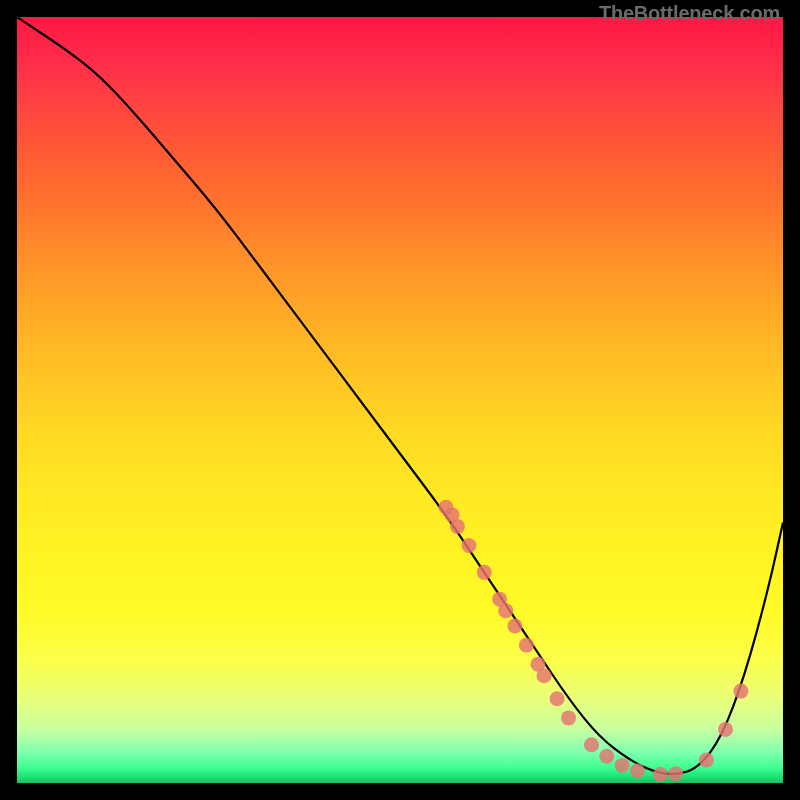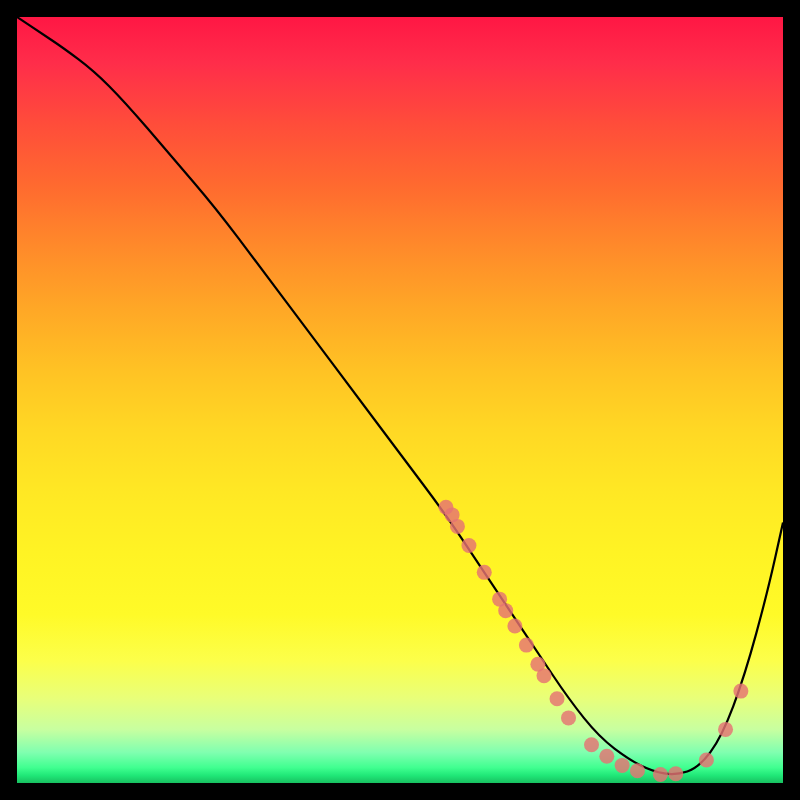--- a/index.html
+++ b/index.html
@@ -88,13 +88,14 @@
           <circle class="dot" cx="605.14" cy="748.38" r="7.5"></circle>
           <circle class="dot" cx="620.46" cy="753.74" r="7.5"></circle>
           <circle class="dot" cx="643.44" cy="757.57" r="7.5"></circle>
           <circle class="dot" cx="658.76" cy="756.81" r="7.5"></circle>
           <circle class="dot" cx="689.40" cy="743.02" r="7.5"></circle>
           <circle class="dot" cx="708.55" cy="712.38" r="7.5"></circle>
           <circle class="dot" cx="723.87" cy="674.08" r="7.5"></circle>
         </g>
     </svg>
   </div>
+  <div class="watermark">TheBottleneck.com</div>
 </div>
 
 </body></html>

